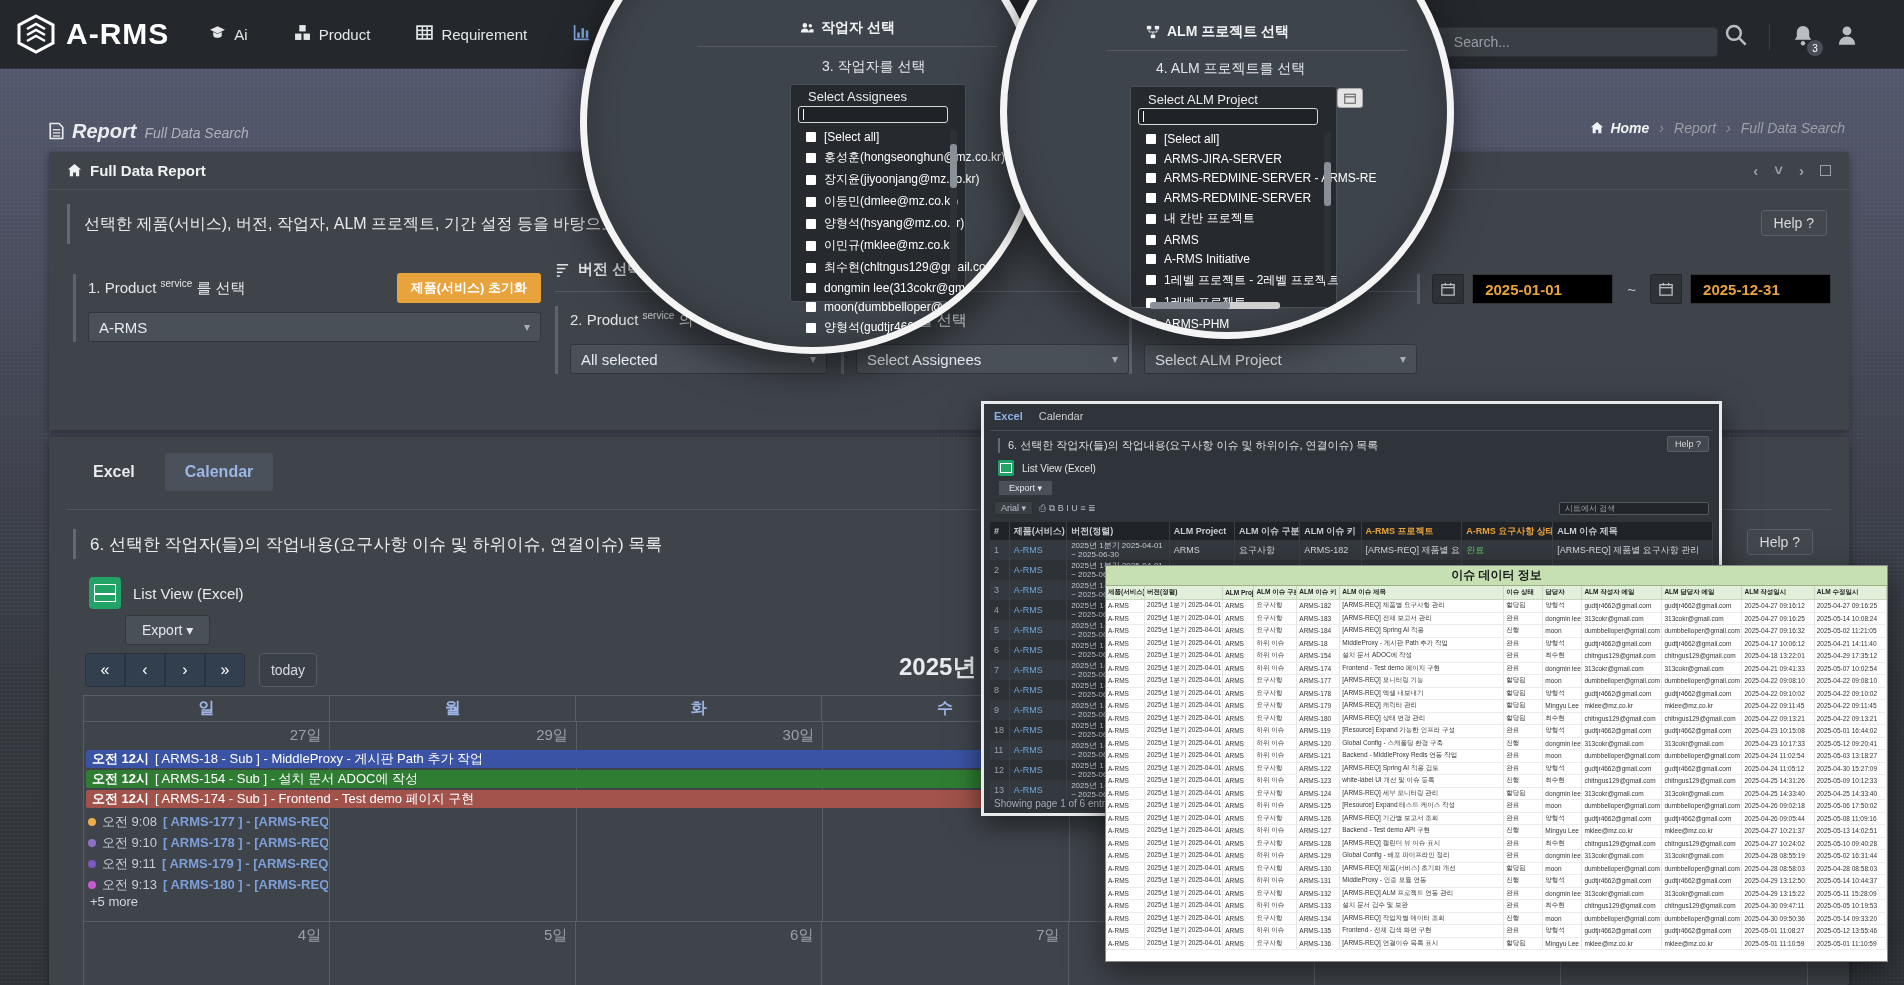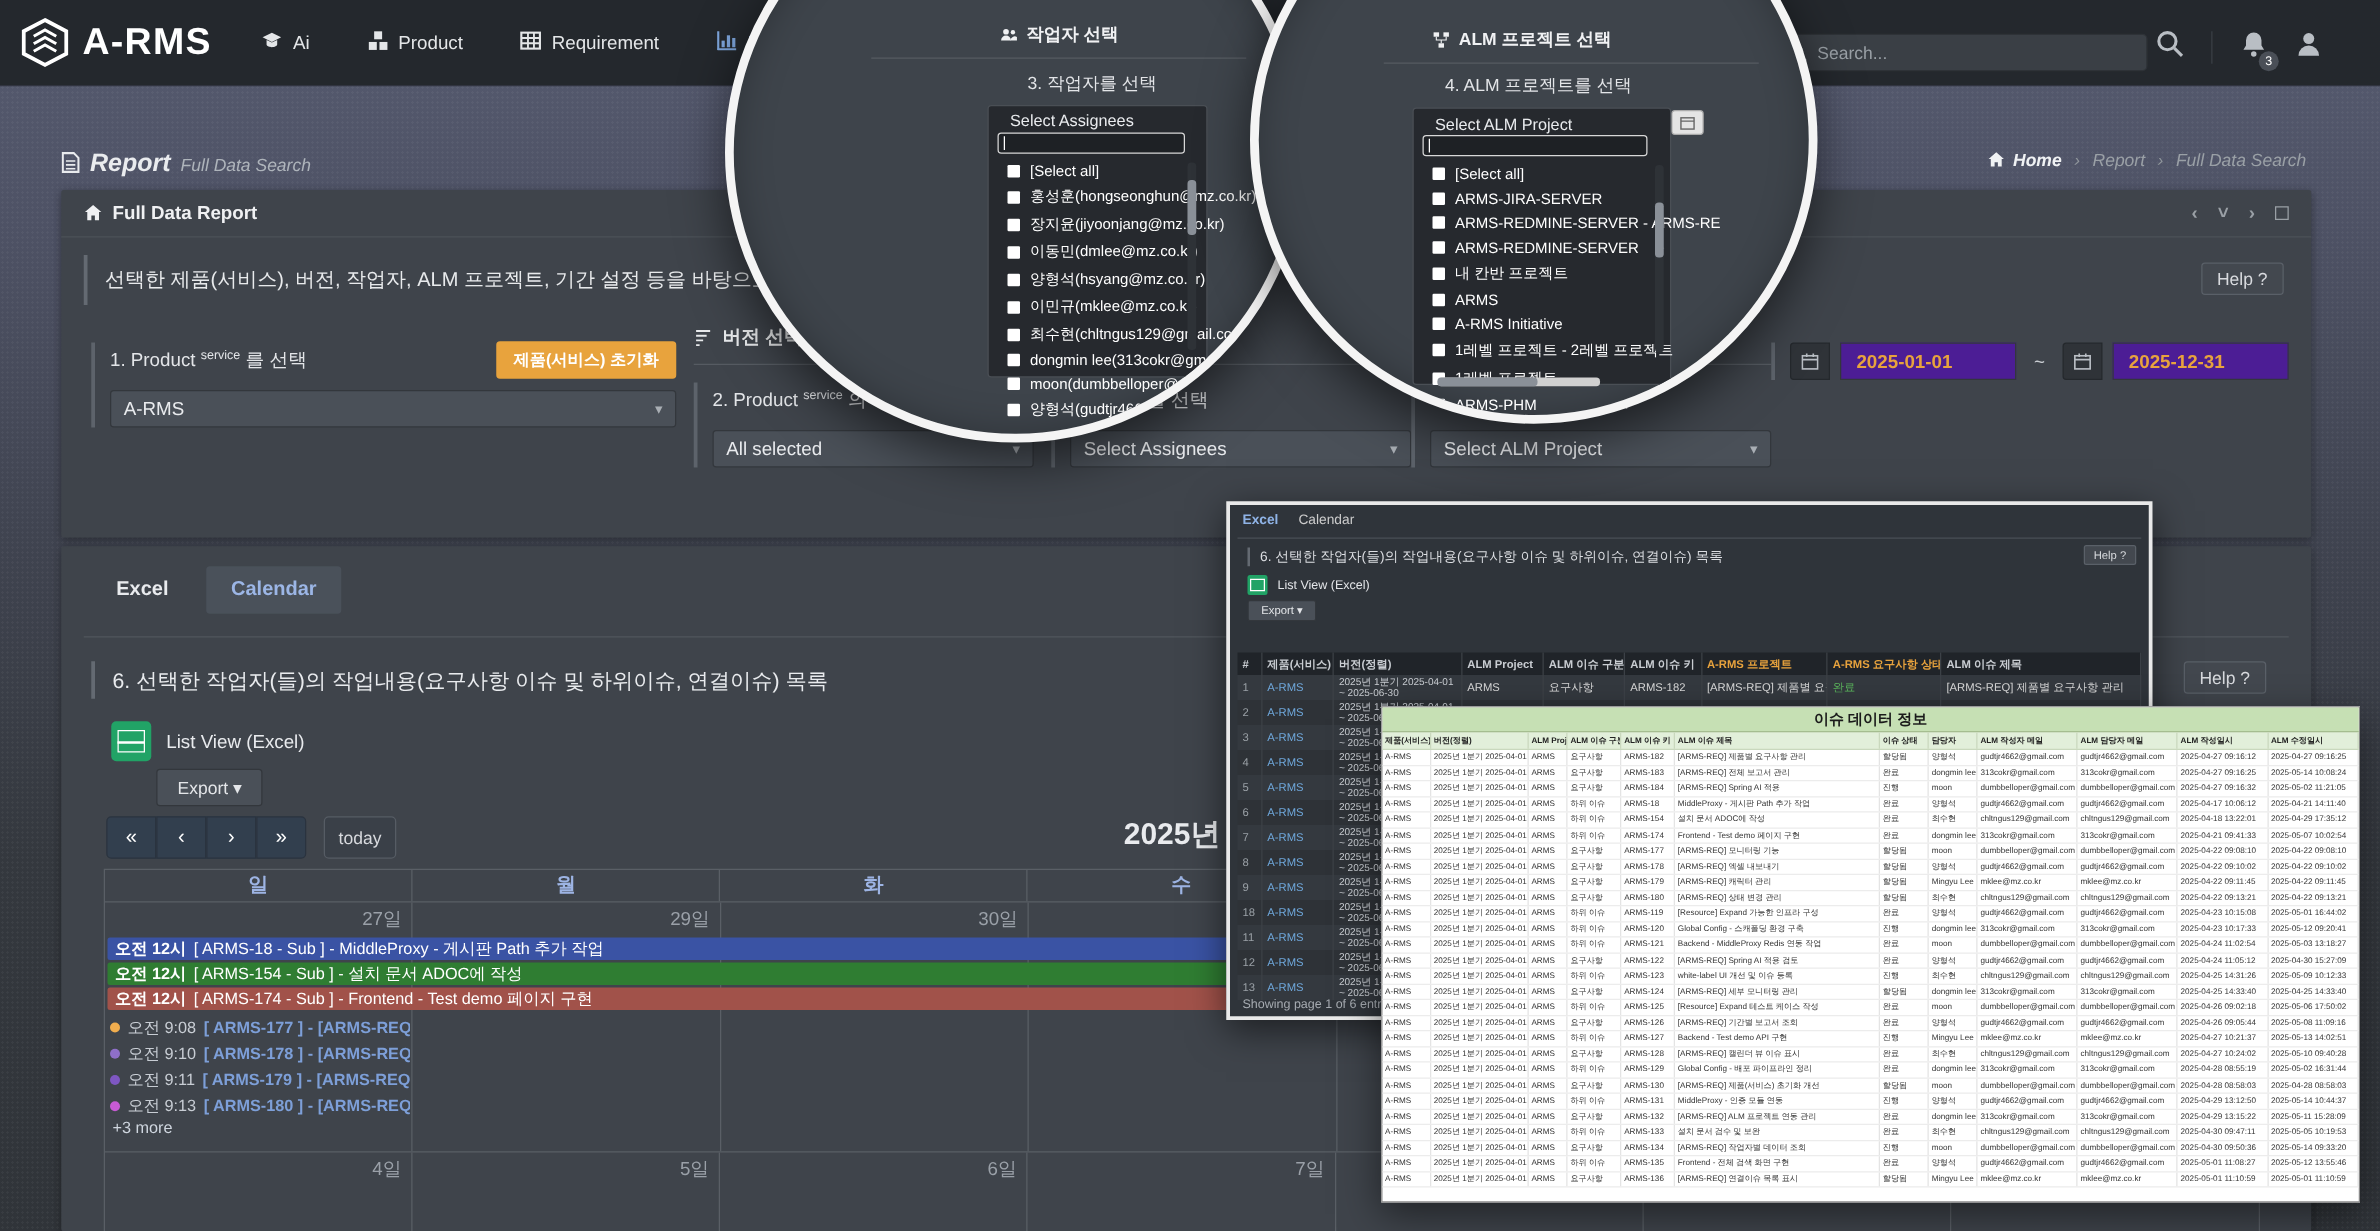--- a/index.html
+++ b/index.html
@@ -60,21 +60,21 @@
   .fcol-head svg { width:15px; height:15px; }
   .fcard { margin-top:14px; border-left:3px solid #5d636b; padding-left:12px; }
   .step-row { display:flex; align-items:center; justify-content:space-between; height:28px; }
   .step-text { color:#e3e5e8; font-size:15px; }
   .step-text sup { font-size:10px; }
   .reset-btn { background:#e8a33d; color:#fff; font-size:13px; font-weight:bold; border:none; border-radius:3px; padding:6px 14px; cursor:pointer; }
   .select { margin-top:10px; height:30px; background:#4a5058; border:1px solid #33373c; border-radius:3px; display:flex; align-items:center; padding:0 10px; color:#e9ebee; font-size:15px; cursor:pointer; }
   .select .caret { margin-left:auto; color:#a9aeb4; font-size:12px; }
   .date-row { margin-top:10px; display:flex; align-items:center; gap:8px; }
   .cal-btn { width:34px; height:30px; background:#2f3338; border:1px solid #24282c; border-radius:3px 0 0 3px; display:flex; align-items:center; justify-content:center; color:#b9bec4; cursor:pointer; }
-  .date-val { width:148px; height:30px; background:#4c1d95; border:1px solid #33373c; display:flex; align-items:center; padding:0 12px; color:#e8a33d; font-size:15px; font-weight:bold; }
+  .date-val { width:148px; height:30px; background:#000000; border:1px solid #33373c; display:flex; align-items:center; padding:0 12px; color:#e8a33d; font-size:15px; font-weight:bold; }
   .tilde { color:#c9cdd2; font-size:15px; padding:0 6px; }
 
   
   #panel2 { left:49px; top:437px; width:1800px; height:548px; }
   .tabs { position:absolute; left:24px; top:16px; display:flex; gap:10px; }
   .tab { padding:10px 20px; font-size:16px; font-weight:bold; color:#e9ebee; cursor:pointer; border-radius:3px; }
   .tab.active { background:#4a515a; color:#9cb6e6; }
   .tab-divider { position:absolute; left:18px; top:72px; width:1764px; border-bottom:1px solid #51565d; }
   .sec-row { position:absolute; left:24px; top:92px; display:flex; align-items:center; }
   .sec-accent { width:3px; height:30px; background:#646a72; margin-right:14px; }
@@ -497,21 +497,21 @@
             <span class="dot" style="background: rgb(126, 87, 194);"></span>
             <span class="timed-time">오전 9:11</span>
             <span class="timed-label">[ ARMS-179 ] - [ARMS-REQ] 캐릭</span>
           </div>
           <div class="timed-ev">
             <span class="dot" style="background: rgb(199, 91, 212);"></span>
             <span class="timed-time">오전 9:13</span>
             <span class="timed-label">[ ARMS-180 ] - [ARMS-REQ] 상태</span>
           </div>
         </div>
-        <div class="more-link">+3 more</div>
+        <div class="more-link">+5 more</div>
       </div>
     <div class="cal-week" id="week2">
         <div class="cal-cell">
           <span class="date-num">4일</span>
         </div>
         <div class="cal-cell">
           <span class="date-num">5일</span>
         </div>
         <div class="cal-cell">
           <span class="date-num">6일</span>
@@ -538,20 +538,25 @@
     <span class="o1-tab-b">Calendar</span>
   </div>
   <div class="o1-div"></div>
   <div class="o1-title">6. 선택한 작업자(들)의 작업내용(요구사항 이슈 및 하위이슈, 연결이슈) 목록</div>
   <span class="o1-help">Help ?</span>
   <div class="o1-lv">
     <span class="o1-xl"></span>
     <span>List View (Excel)</span>
   </div>
   <span class="o1-export"><span>Export</span> ▾</span>
+  <div class="o1-toolbar">
+    <span class="o1-tbbox"><span>Arial</span> ▾</span>
+    <span>⎙  ⧉  B I U  ≡ ≣</span>
+    <span class="o1-search">시트에서 검색</span>
+  </div>
   <div class="o1-table" id="o1-table">
       <div class="o1-hrow">
         <div class="o1-hcell" style="width: 20px;">#</div>
         <div class="o1-hcell" style="width: 58px;">제품(서비스)</div>
         <div class="o1-hcell" style="width: 104px;">버전(정렬)</div>
         <div class="o1-hcell" style="width: 66px;">ALM Project</div>
         <div class="o1-hcell" style="width: 66px;">ALM 이슈 구분</div>
         <div class="o1-hcell" style="width: 62px;">ALM 이슈 키</div>
         <div class="o1-hcell orange" style="width: 102px;">A-RMS 프로젝트</div>
         <div class="o1-hcell orange" style="width: 92px;">A-RMS 요구사항 상태</div>

